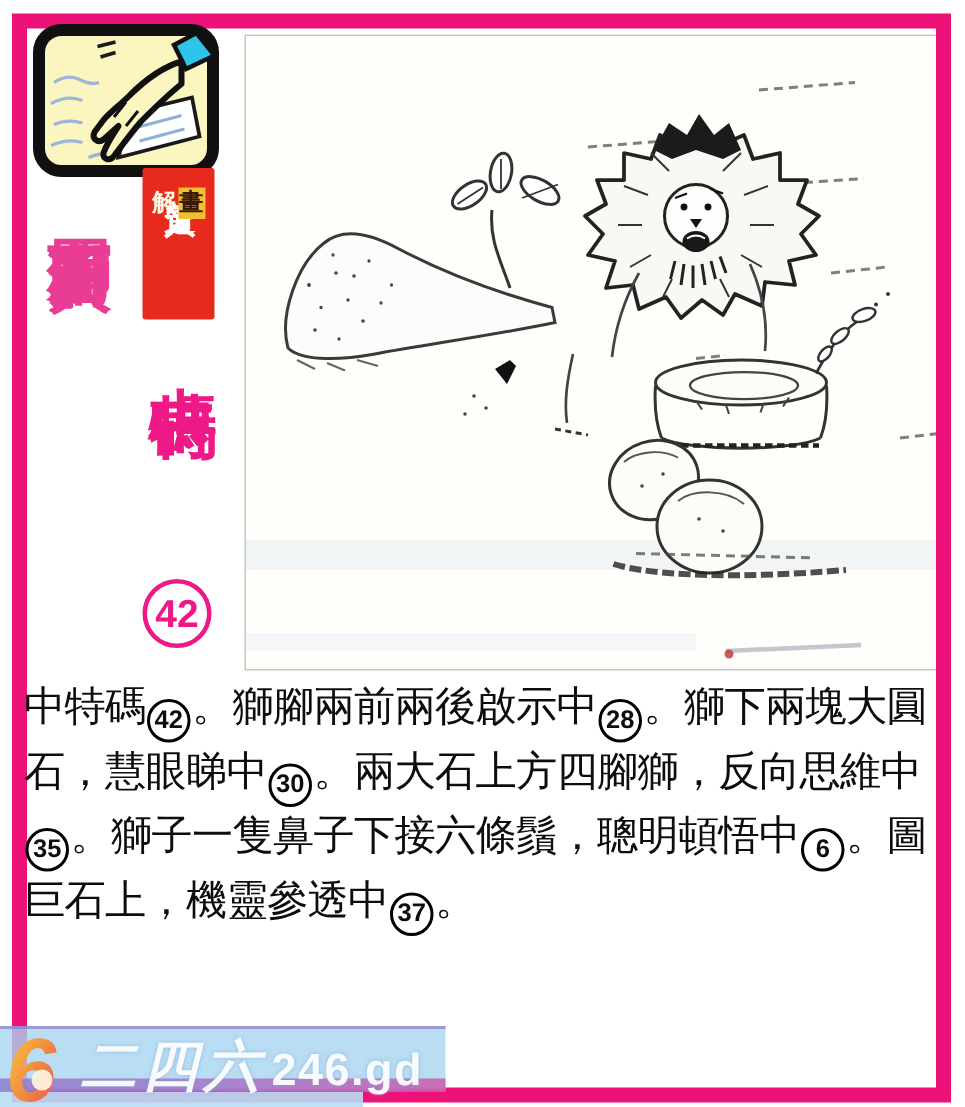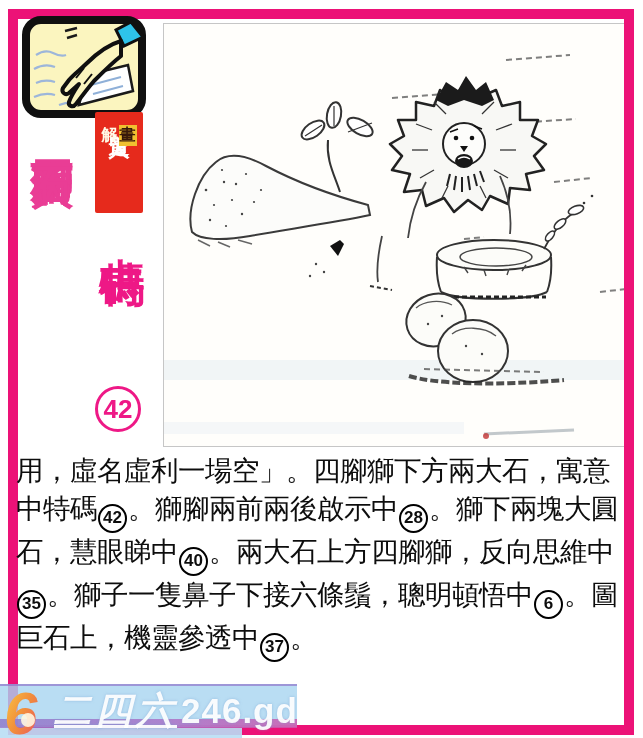--- a/index.html
+++ b/index.html
@@ -45,22 +45,22 @@
   
   .wm-bar{position:absolute;left:0;top:684px;width:297px;height:43px;z-index:10;
           background:rgba(168,213,240,0.80);border-top:2px solid rgba(142,112,200,0.65);box-sizing:border-box;}
   .wm-edge{position:absolute;left:0;top:719px;width:297px;height:9px;z-index:11;opacity:.85;
           background:linear-gradient(90deg,#8e7ccc,#a973c8 55%,#cf58ad);}
   .wm-tail{position:absolute;left:0;top:728px;width:242px;height:10px;z-index:10;
           background:rgba(185,222,244,0.9);}
   .wm-logo{position:absolute;left:2px;top:684px;width:60px;height:54px;z-index:12;}
   .wm-text{position:absolute;left:54px;top:686px;z-index:12;color:rgba(255,255,255,0.93);
            white-space:nowrap;text-shadow:0 0 3px rgba(120,160,210,0.55);}
-  .wm-brand{font-size:37px;font-weight:800;font-style:italic;letter-spacing:4px;text-decoration:underline;}
-  .wm-domain{font-size:35px;font-weight:800;margin-left:4px;letter-spacing:1px;}
+  .wm-brand{font-size:37px;font-weight:800;font-style:italic;letter-spacing:4px;}
+  .wm-domain{font-size:30px;font-weight:800;margin-left:4px;letter-spacing:1px;}
   svg{display:block;}
 </style>
 </head>
 <body>
 
 <div class="page">
 
   <div class="frame"></div>
 
   <div class="icon-box">
@@ -218,23 +218,22 @@
           <circle cx="318" cy="330" r="1.2" fill="#444"></circle>
         <path d="M245,352 C270,360 330,362 400,356" stroke="#222" stroke-width="4" stroke-dasharray="8 3" opacity="0.8" fill="none"></path>
         <path d="M260,345 L380,348" stroke="#444" stroke-width="2" stroke-dasharray="6 4" opacity="0.7" fill="none"></path>
       </g>
 
       <circle cx="322" cy="412" r="3" fill="#c23333" opacity="0.8"></circle>
     </svg>
   </div>
 
   <div class="article">
-      <div class="tline">用，虛名虛利一場空」。四腳獅下方兩大石，寓意</div>
       <div class="tline">中特碼<span class="circ">42</span>。獅腳兩前兩後啟示中<span class="circ">28</span>。獅下兩塊大圓</div>
-      <div class="tline">石，慧眼睇中<span class="circ">40</span>。兩大石上方四腳獅，反向思維中</div>
+      <div class="tline">石，慧眼睇中<span class="circ">30</span>。兩大石上方四腳獅，反向思維中</div>
       <div class="tline"><span class="circ">35</span>。獅子一隻鼻子下接六條鬚，聰明頓悟中<span class="circ">6</span>。圖</div>
       <div class="tline">巨石上，機靈參透中<span class="circ">37</span>。</div>
     </div>
 
   <div class="wm-bar"></div>
   <div class="wm-edge"></div>
   <div class="wm-tail"></div>
   <div class="wm-logo">
     <svg viewBox="0 0 60 54" width="60" height="54">
       <defs>

